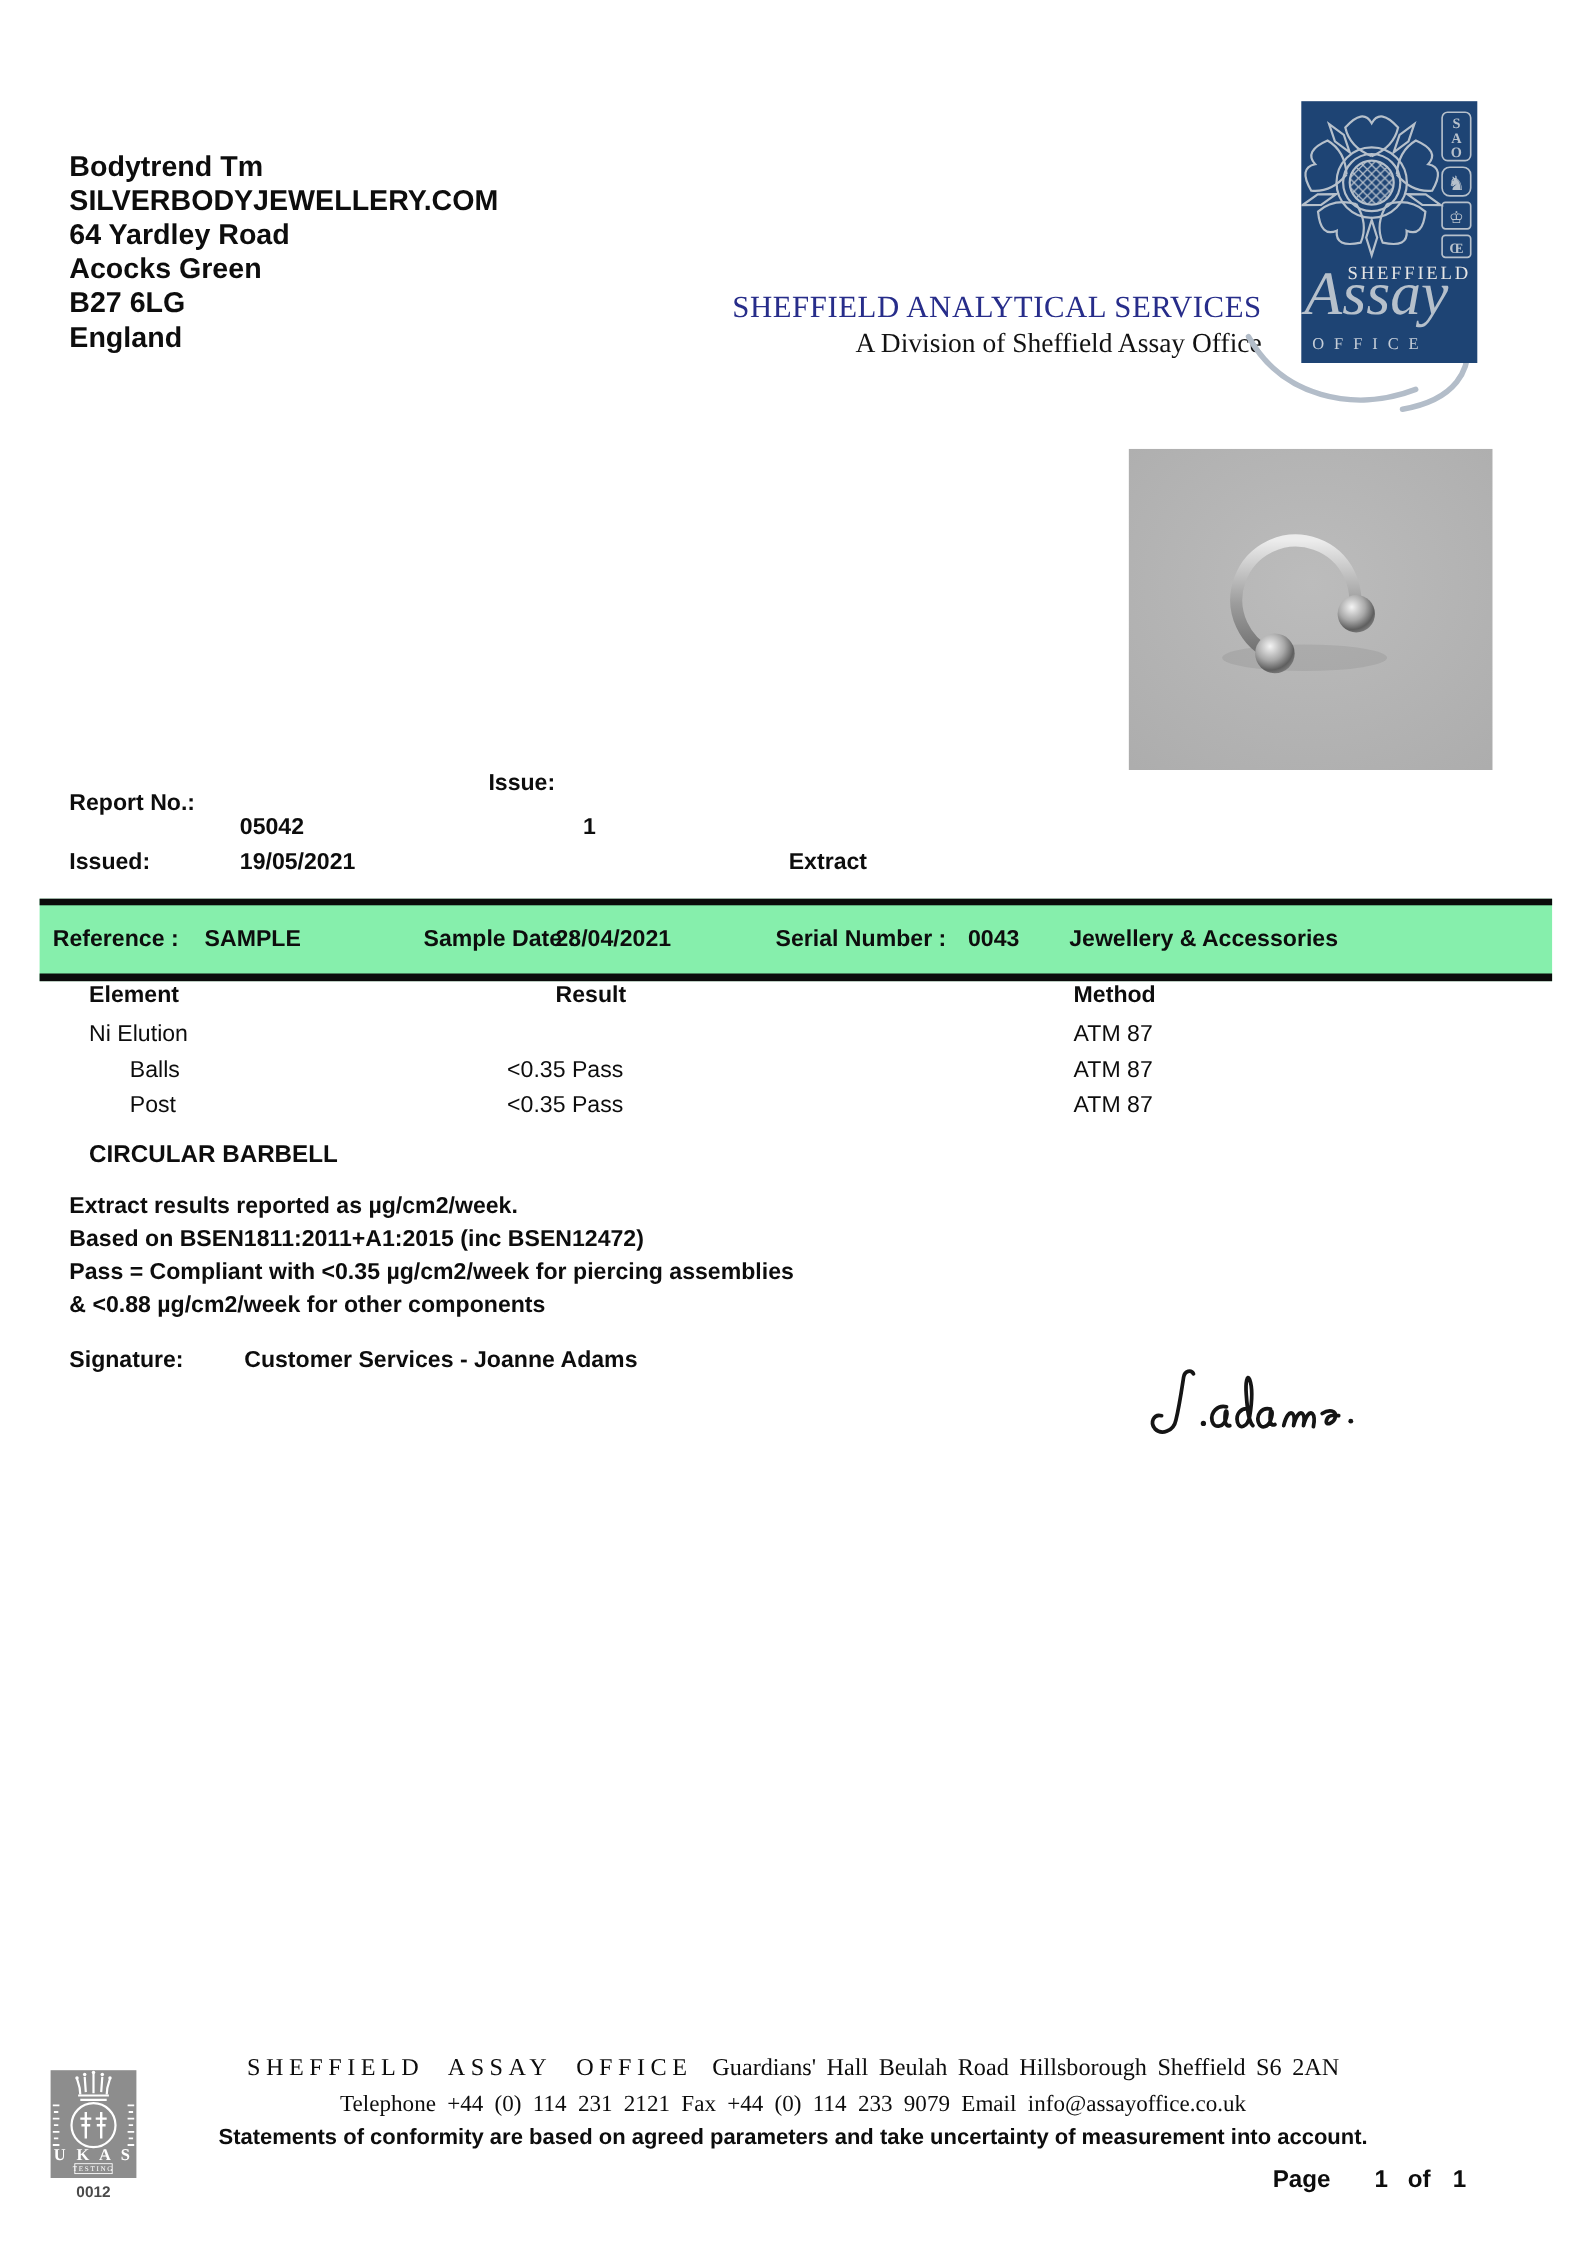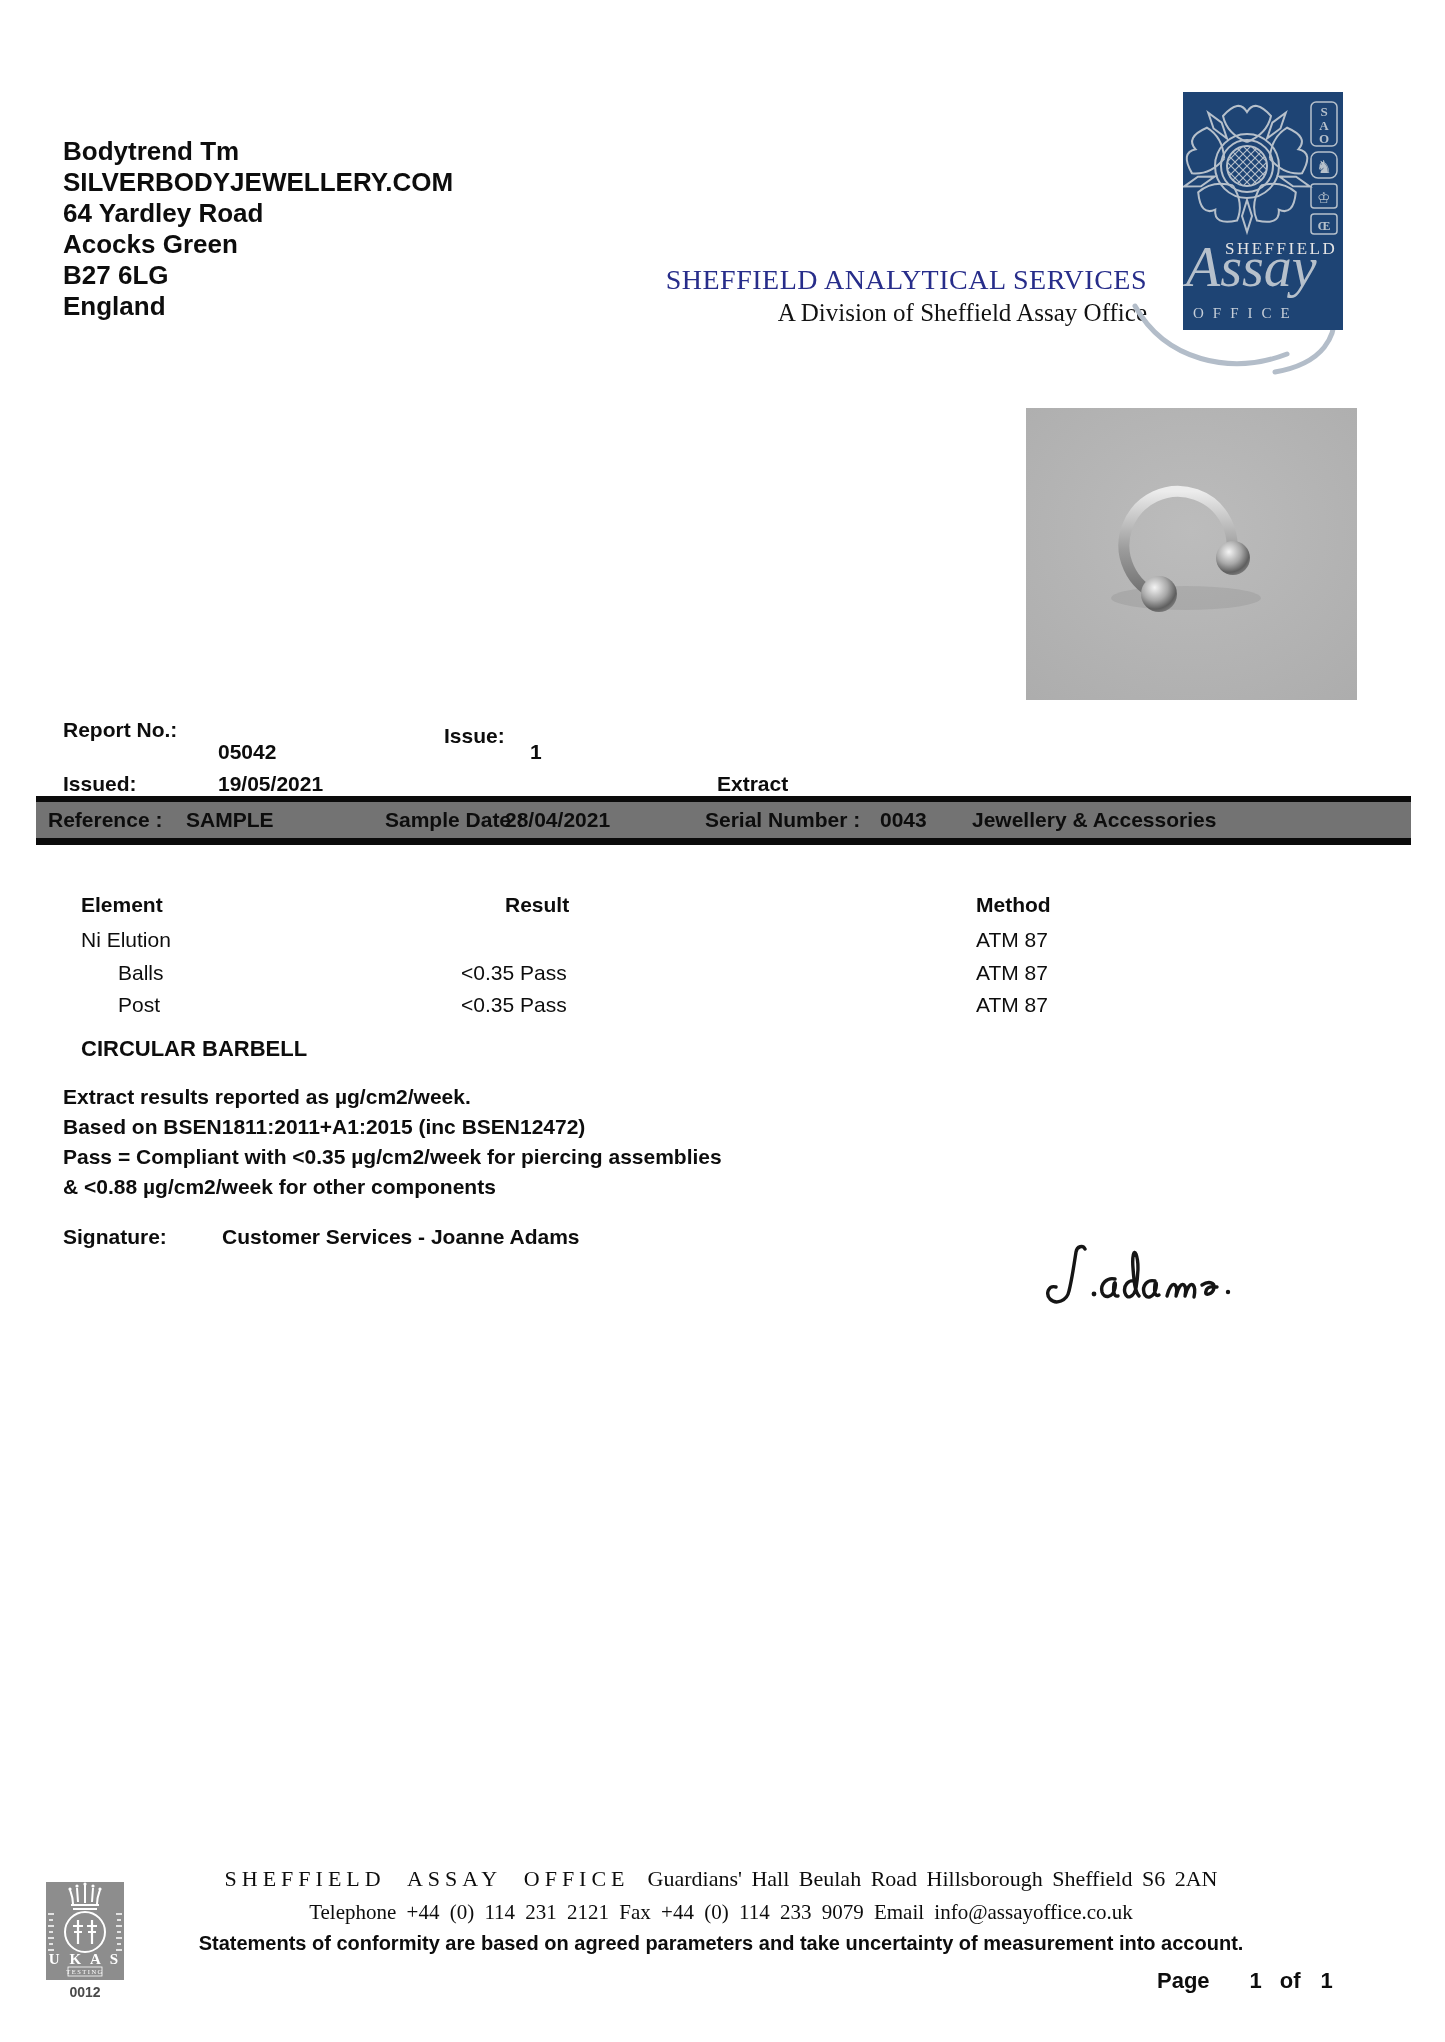--- a/index.html
+++ b/index.html
@@ -25,28 +25,28 @@
   .sao-office { position:absolute; left:10px; top:213px; font-family:"Liberation Serif", serif; font-size:15px; letter-spacing:9px; color:#c6ced8; }
   .swoosh { left:1125px; top:298px; z-index:1; }
 
   
   .photo { left:1026px; top:408px; width:331px; height:292px; }
 
   
   .f21b { font-size:21px; font-weight:bold; }
   #rn-label   { left:63px;  top:718px; }
   #rn-value   { left:218px; top:740px; }
-  #issue-label{ left:444px; top:700px;margin-top:24px; }
+  #issue-label{ left:444px; top:700px; }
   #issue-value{ left:530px; top:740px; }
   #issued-label{ left:63px;  top:772px; }
   #issued-value{ left:218px; top:772px; }
   #extract-label{ left:717px; top:772px; }
 
   
-  .banner { left:36px; top:796px; width:1375px; height:49px; background:#737373;
+  .banner { left:36px; top:817px; width:1375px; height:75px; background:#86efac;
             border-top:6px solid #0b0b0b; border-bottom:7px solid #0b0b0b; }
   .banner span { position:absolute; top:50%; transform:translateY(-50%);
                  font-size:21px; font-weight:bold; white-space:nowrap; }
   #ref-label   { left:12px; }
   #ref-value   { left:150px; }
   #sd-label    { left:321px;margin-left:28px; }
   #sd-value    { left:469px; }
   #ser-label   { left:669px; }
   #ser-value   { left:844px; }
   #cat-value   { left:936px; }

